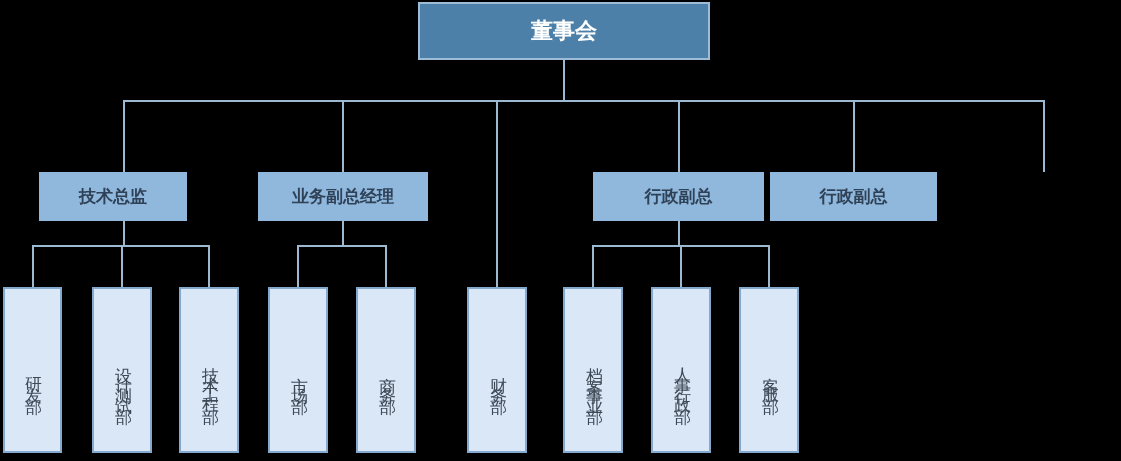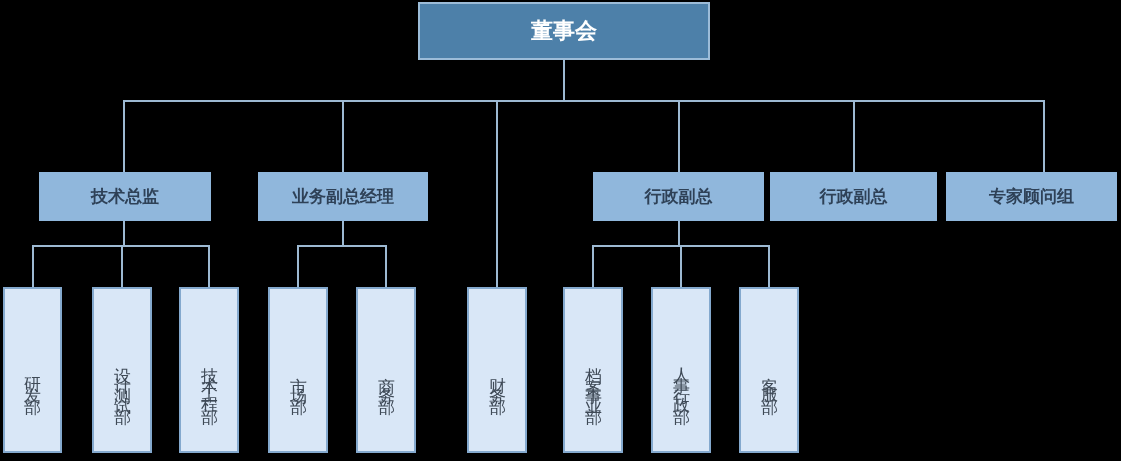--- a/index.html
+++ b/index.html
@@ -1,41 +1,41 @@
 <!DOCTYPE html>
 <html style="--background: #000000; --root-fill: #4D80A9; --root-border: #9CBCD8; --root-text: #FFFFFF; --level2-fill: #90B7DC; --level2-text: #2E4157; --level3-fill: #D9E7F7; --level3-border: #84A9CE; --level3-text: #3F4A57; --connector: #9DB9D2;"><head>
 <meta charset="utf-8">
 <style>
   html,body { margin:0; padding:0; background:#000; }
   .chart {
     position:relative;
     width:1121px; height:461px;
     background:var(--background, #000);
-    font-family:Liberation Sans, sans-serif;
+    font-family:Liberation Mono, monospace;
     overflow:hidden;
   }
   .node {
     position:absolute; box-sizing:border-box;
     display:flex; align-items:center; justify-content:center;
     text-align:center;
   }
   .root {
     left:418px; top:2px; width:292px; height:58px;
     background:var(--root-fill,#4D80A9);
     border:2px solid var(--root-border,#9CBCD8);
     color:var(--root-text,#fff);
     font-weight:bold; font-size:22px;
   }
   .l2 {
     top:172px; height:49px;
     background:var(--level2-fill,#90B7DC);
     color:var(--level2-text,#2E4157);
     font-weight:bold; font-size:17px;
   }
-  #n-tech   { left:39px;  width:172px; }
+  #n-tech   { left:39px;  width:148px; }
   #n-biz    { left:258px; width:170px;text-align:right; }
   #n-admin  { left:593px; width:171px; }
   #n-assist { left:770px; width:167px; }
   #n-expert { left:946px; width:171px; }
   .l3 {
     display:block;
     top:287px; height:166px; width:60px;
     background:var(--level3-fill,#D9E7F7);
     border:2px solid var(--level3-border,#84A9CE);
     color:var(--level3-text,#3F4A57);
@@ -90,21 +90,20 @@
   <div class="line" style="left:592px; top:245px; width:2px;   height:42px;"></div>
   <div class="line" style="left:680px; top:245px; width:2px;   height:42px;"></div>
   <div class="line" style="left:768px; top:245px; width:2px;   height:42px;"></div>
 
   <div class="node root" id="n-root">董事会</div>
 
   <div class="node l2" id="n-tech">技术总监</div>
   <div class="node l2" id="n-biz">业务副总经理</div>
   <div class="node l2" id="n-admin">行政副总</div>
   <div class="node l2" id="n-assist">行政副总</div>
-  <div class="node l2" id="n-expert">专家顾问组</div>
 
   <div class="node l3" id="n-rd">研发部</div>
   <div class="node l3" id="n-design">设计测试部</div>
   <div class="node l3" id="n-eng">技术工程部</div>
   <div class="node l3" id="n-market">市场部</div>
   <div class="node l3" id="n-commerce">商务部</div>
   <div class="node l3" id="n-finance">财务部</div>
   <div class="node l3" id="n-archive">档案事业部</div>
   <div class="node l3" id="n-hr">人事行政部</div>
   <div class="node l3" id="n-service">客服部</div>

